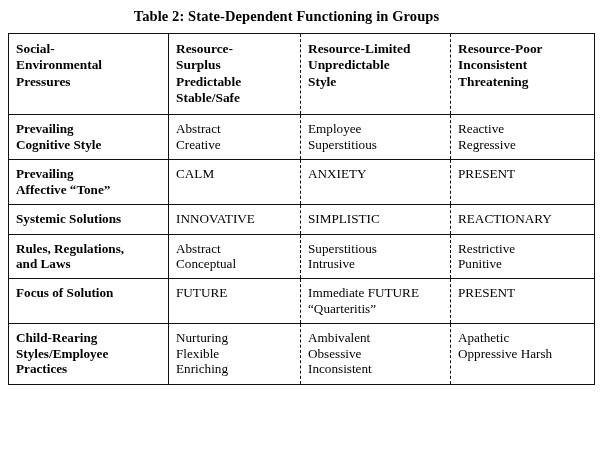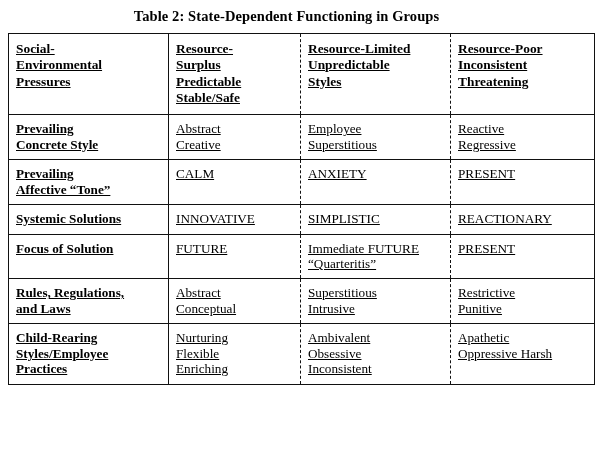--- a/index.html
+++ b/index.html
@@ -28,21 +28,20 @@
     letter-spacing: 0.1px;
     margin: 2px 0 8px 0;
     font-family: "Liberation Serif", serif;
   }
   table.state-table {
     border-collapse: collapse;
     width: 586px;
     margin: 0 auto;
     table-layout: fixed;
     border: 1.6px solid #111;
-    text-decoration: underline;
   }
   table.state-table td {
     vertical-align: top;
     padding: 6px 7px 7px 7px;
     font-size: 13.2px;
     line-height: 1.17;
     border-top: 1.2px solid #111;
     border-bottom: 1.2px solid #111;
   }
   
@@ -105,33 +104,33 @@
         </td>
         <td class="col-1">
           <span class="cell-line">Resource-</span>
           <span class="cell-line">Surplus</span>
           <span class="cell-line">Predictable</span>
           <span class="cell-line">Stable/Safe</span>
         </td>
         <td class="col-2">
           <span class="cell-line">Resource-Limited</span>
           <span class="cell-line">Unpredictable</span>
-          <span class="cell-line">Styles</span>
+          <span class="cell-line">Style</span>
         </td>
         <td class="col-3">
           <span class="cell-line">Resource-Poor</span>
           <span class="cell-line">Inconsistent</span>
           <span class="cell-line">Threatening</span>
         </td>
       </tr>
 
       <tr>
         <td class="col-0 rowlabel">
           <span class="cell-line">Prevailing</span>
-          <span class="cell-line">Concrete Style</span>
+          <span class="cell-line">Cognitive Style</span>
         </td>
         <td class="col-1">
           <span class="cell-line">Abstract</span>
           <span class="cell-line">Creative</span>
         </td>
         <td class="col-2">
           <span class="cell-line">Employee</span>
           <span class="cell-line">Superstitious</span>
         </td>
         <td class="col-3">
@@ -166,50 +165,50 @@
         <td class="col-2">
           <span class="cell-line">SIMPLISTIC</span>
         </td>
         <td class="col-3">
           <span class="cell-line">REACTIONARY</span>
         </td>
       </tr>
 
       <tr>
         <td class="col-0 rowlabel">
+          <span class="cell-line">Rules, Regulations,</span>
+          <span class="cell-line">and Laws</span>
+        </td>
+        <td class="col-1">
+          <span class="cell-line">Abstract</span>
+          <span class="cell-line">Conceptual</span>
+        </td>
+        <td class="col-2">
+          <span class="cell-line">Superstitious</span>
+          <span class="cell-line">Intrusive</span>
+        </td>
+        <td class="col-3">
+          <span class="cell-line">Restrictive</span>
+          <span class="cell-line">Punitive</span>
+        </td>
+      </tr>
+
+      <tr>
+        <td class="col-0 rowlabel">
           <span class="cell-line">Focus of Solution</span>
         </td>
         <td class="col-1">
           <span class="cell-line">FUTURE</span>
         </td>
         <td class="col-2">
           <span class="cell-line">Immediate FUTURE</span>
           <span class="cell-line">“Quarteritis”</span>
         </td>
         <td class="col-3">
           <span class="cell-line">PRESENT</span>
-        </td>
-      </tr>
-
-      <tr>
-        <td class="col-0 rowlabel">
-          <span class="cell-line">Rules, Regulations,</span>
-          <span class="cell-line">and Laws</span>
-        </td>
-        <td class="col-1">
-          <span class="cell-line">Abstract</span>
-          <span class="cell-line">Conceptual</span>
-        </td>
-        <td class="col-2">
-          <span class="cell-line">Superstitious</span>
-          <span class="cell-line">Intrusive</span>
-        </td>
-        <td class="col-3">
-          <span class="cell-line">Restrictive</span>
-          <span class="cell-line">Punitive</span>
         </td>
       </tr>
 
       <tr>
         <td class="col-0 rowlabel">
           <span class="cell-line">Child-Rearing</span>
           <span class="cell-line">Styles/Employee</span>
           <span class="cell-line">Practices</span>
         </td>
         <td class="col-1">

